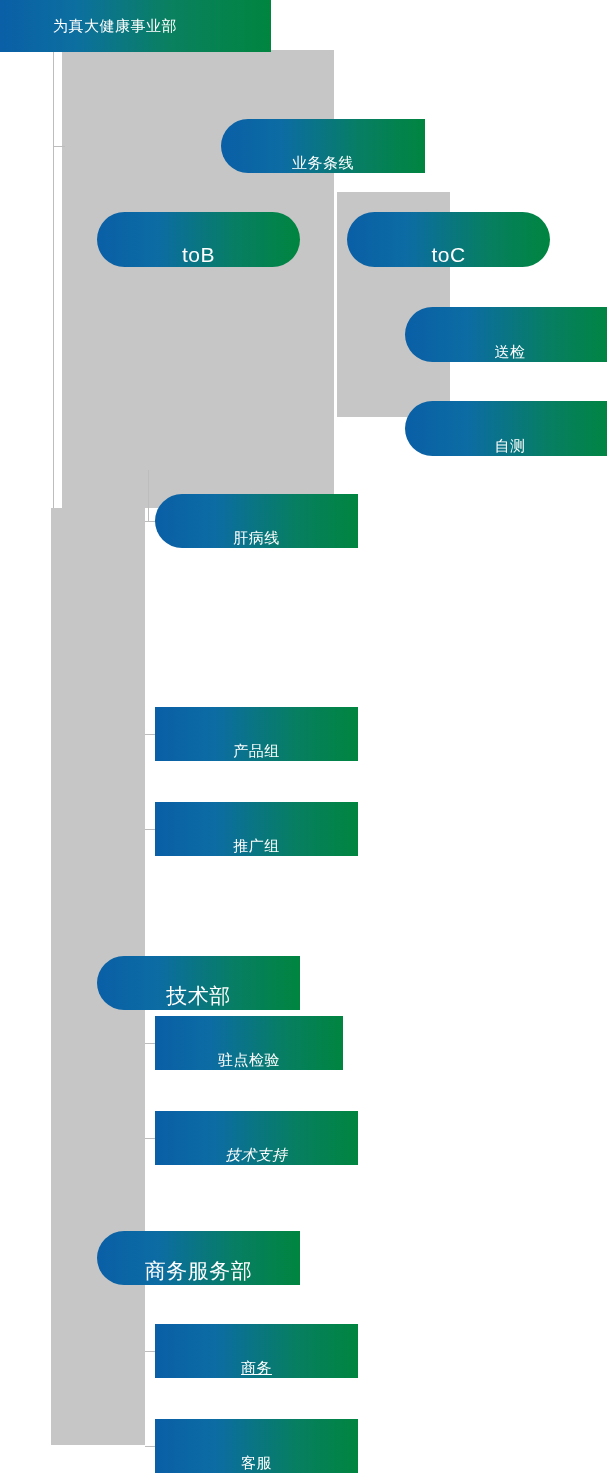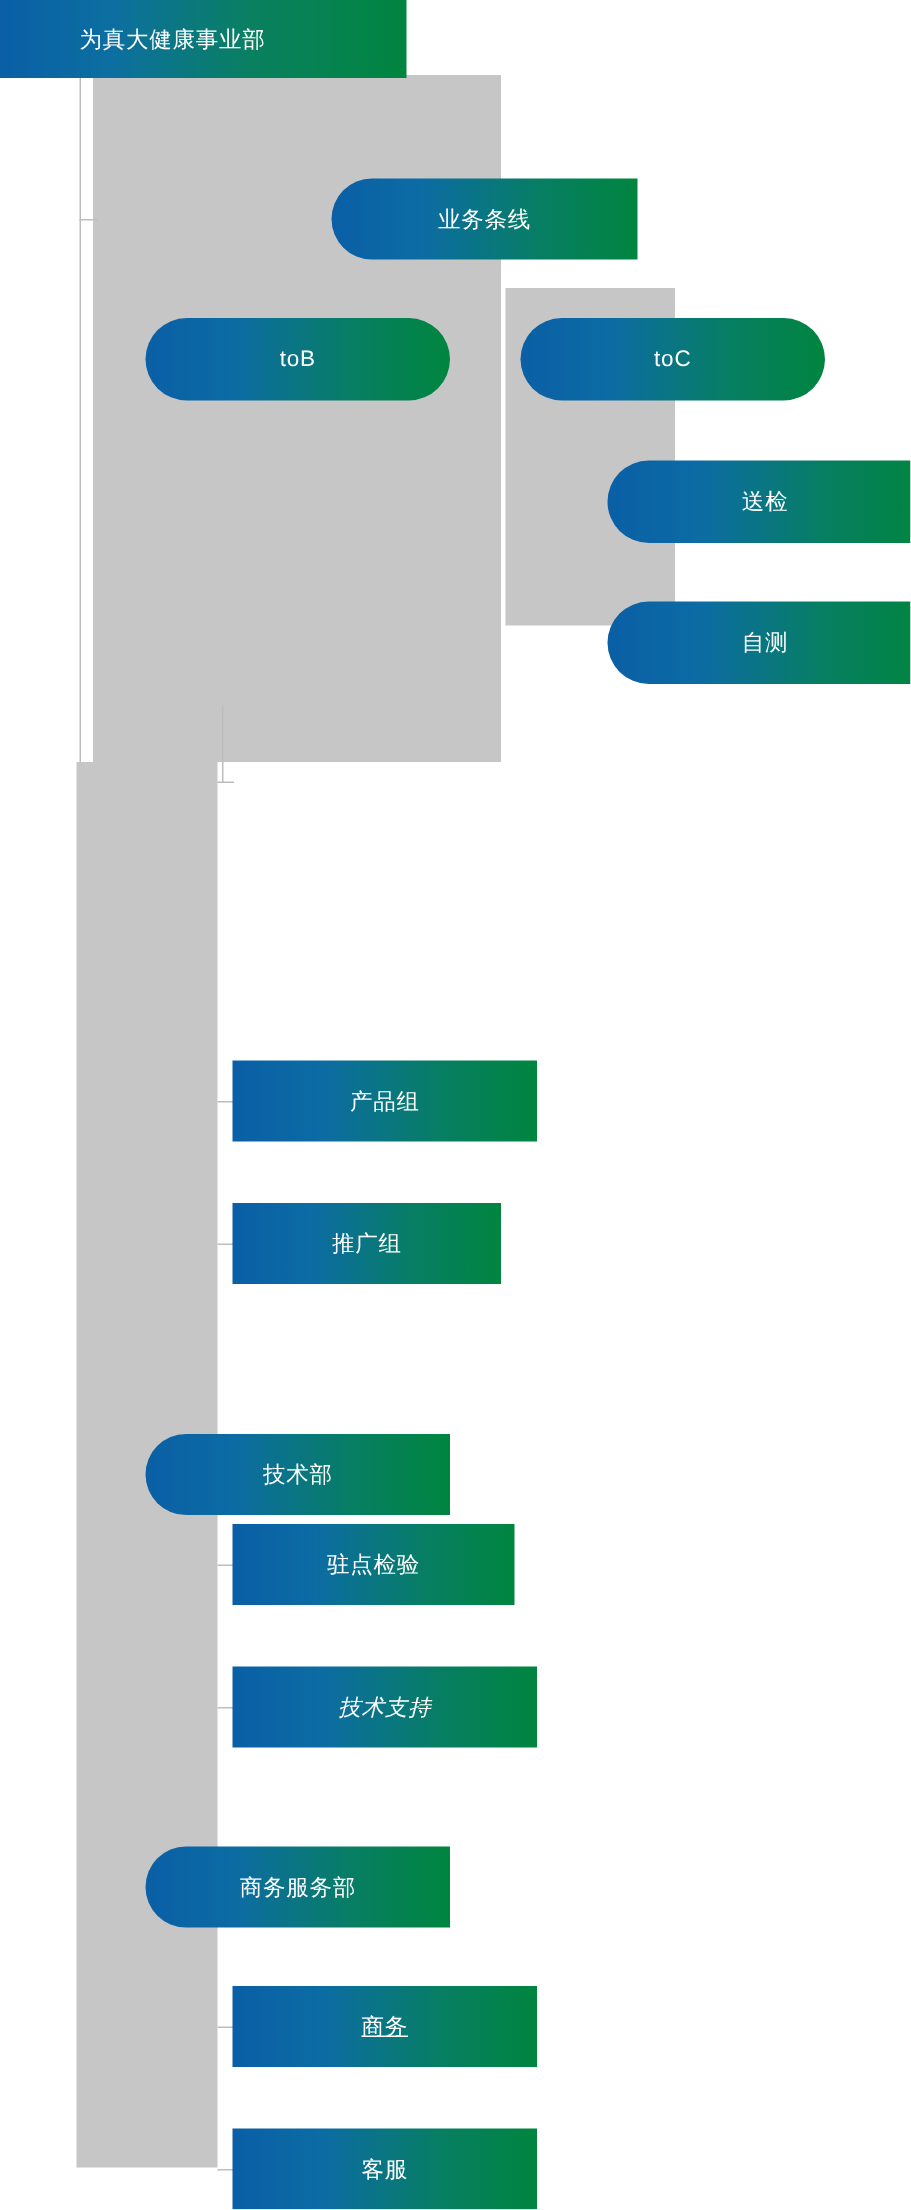--- a/index.html
+++ b/index.html
@@ -50,42 +50,42 @@
   .banner-label {
     font-size: 15px;
     letter-spacing: 0.5px;
     white-space: nowrap;
   }
 
   
   .chip {
     position: absolute;
     display: flex;
-    align-items: center;
+    align-items: flex-end;
     justify-content: center;
     color: #ffffff;
     background: linear-gradient(90deg, #0a5fa6 0%, #0c6ca3 30%, #077e63 68%, #00853f 100%);
     box-sizing: border-box;
   }
   .chip.pill-left {
     border-top-left-radius: 999px;
     border-bottom-left-radius: 999px;
   }
   .chip.pill-right {
     border-top-right-radius: 999px;
     border-bottom-right-radius: 999px;
   }
   .chip-label {
     font-size: 15px;
     letter-spacing: 0.5px;
     white-space: nowrap;
     text-align: center;
   }
   .chip.lvl1 .chip-label { font-size: 15px; }
-  .chip.lvl2 .chip-label { font-size: 15px; }
+  .chip.lvl2 .chip-label { font-size: 21px; }
   .chip.lvl3 .chip-label { font-size: 15px; }
 </style>
 </head>
 <body>
 
 <div id="canvas">
 
   <div class="spine" style="left:62px; top:50px; width:272px; height:458px;"></div>
   <div class="spine" style="left:337px; top:192px; width:113px; height:225px;"></div>
   <div class="spine" style="left:51px; top:508px; width:94px; height:937px;"></div>
@@ -116,35 +116,38 @@
   <div class="chip lvl2 pill-left pill-right" style="left:97px; top:212px; width:203px; height:55px;">
     <span class="chip-label">toB</span>
   </div>
 
   <div class="chip lvl2 pill-left pill-right" style="left:347px; top:212px; width:203px; height:55px;">
     <span class="chip-label">toC</span>
   </div>
 
 
 
+  <div class="chip lvl3 pill-left" style="left:155px; top:494px; width:203px; height:54px;">
+    <span class="chip-label">肝病线</span>
+  </div>
 
   <div class="chip lvl3 pill-left" style="left:405px; top:307px; width:210px; height:55px;">
     <span class="chip-label">送检</span>
   </div>
 
   <div class="chip lvl3 pill-left" style="left:405px; top:401px; width:210px; height:55px;">
     <span class="chip-label">自测</span>
   </div>
 
 
   <div class="chip lvl3" style="left:155px; top:707px; width:203px; height:54px;">
     <span class="chip-label">产品组</span>
   </div>
 
-  <div class="chip lvl3" style="left:155px; top:802px; width:179px; height:54px;">
+  <div class="chip lvl3" style="left:155px; top:802px; width:203px; height:54px;">
     <span class="chip-label">推广组</span>
   </div>
 
   <div class="chip lvl2 pill-left" style="left:97px; top:923px; width:203px; height:54px;margin-top:33px;">
     <span class="chip-label">技术部</span>
   </div>
 
   <div class="chip lvl3" style="left:155px; top:1016px; width:188px; height:54px;">
     <span class="chip-label">驻点检验</span>
   </div>

